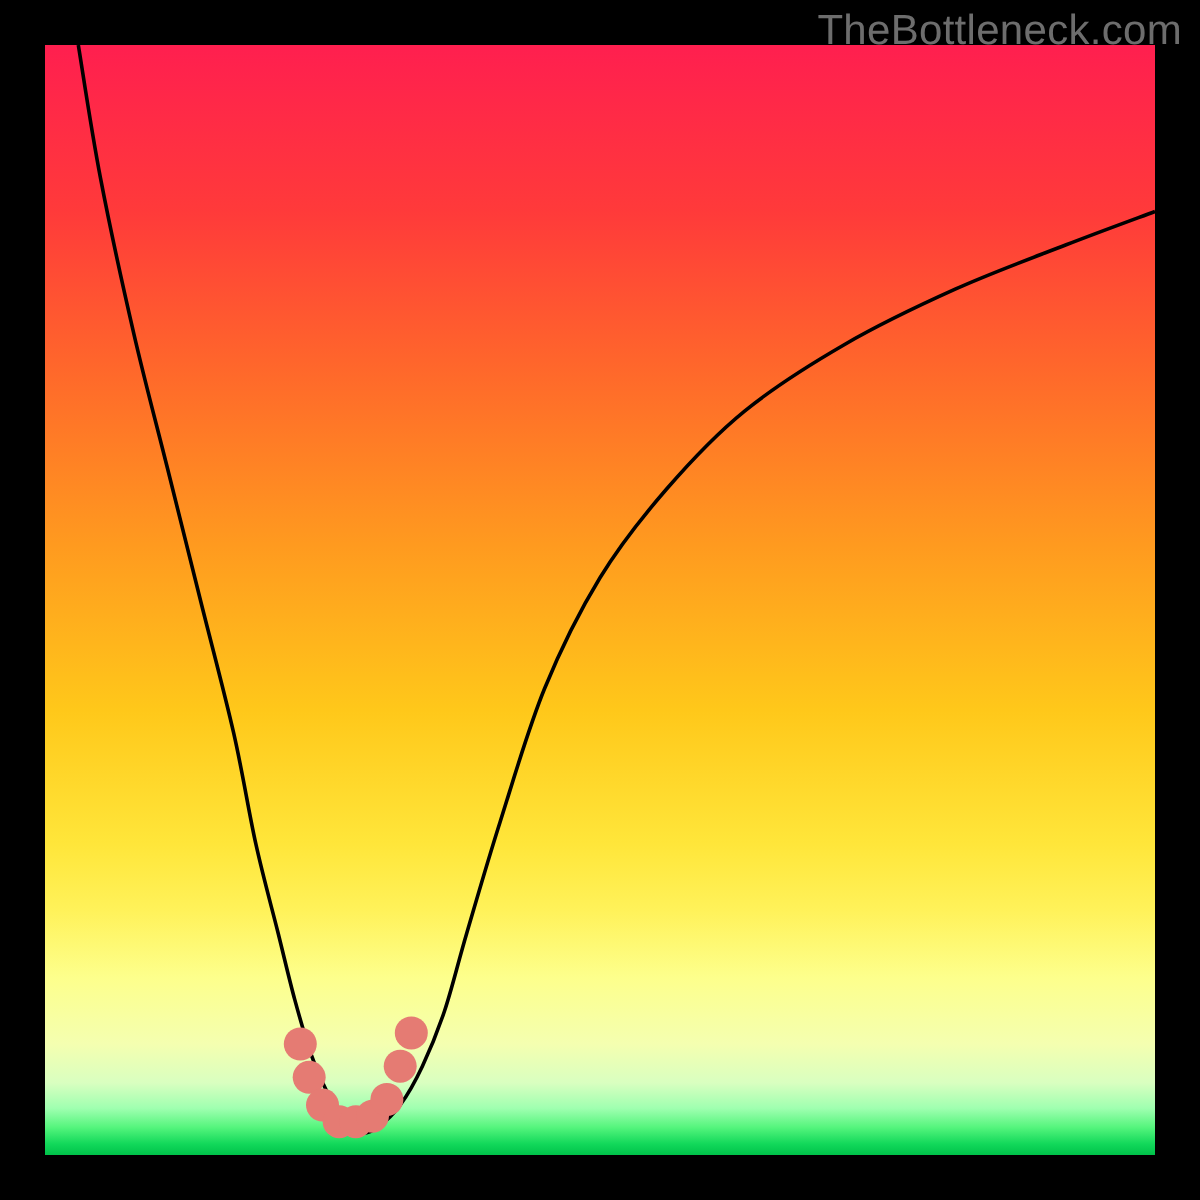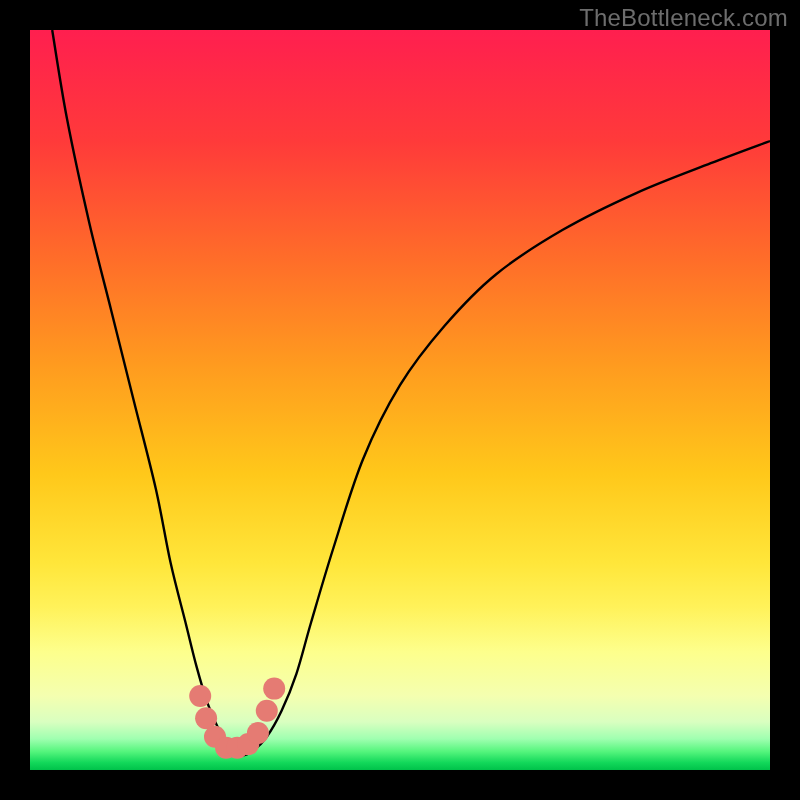--- a/index.html
+++ b/index.html
@@ -24,21 +24,21 @@
     left: 30px;
     width: 740px;
     height: 740px;
     overflow: hidden;
   }
   .watermark {
     position: absolute;
     top: 4px;
     right: 12px;
     color: #6d6d6d;
-    font-size: 24px;
+    font-size: 28px;
     font-weight: 500;
     letter-spacing: 0.2px;
     user-select: none;
   }
   svg {
     display: block;
   }
 </style>
 </head>
 <body>

